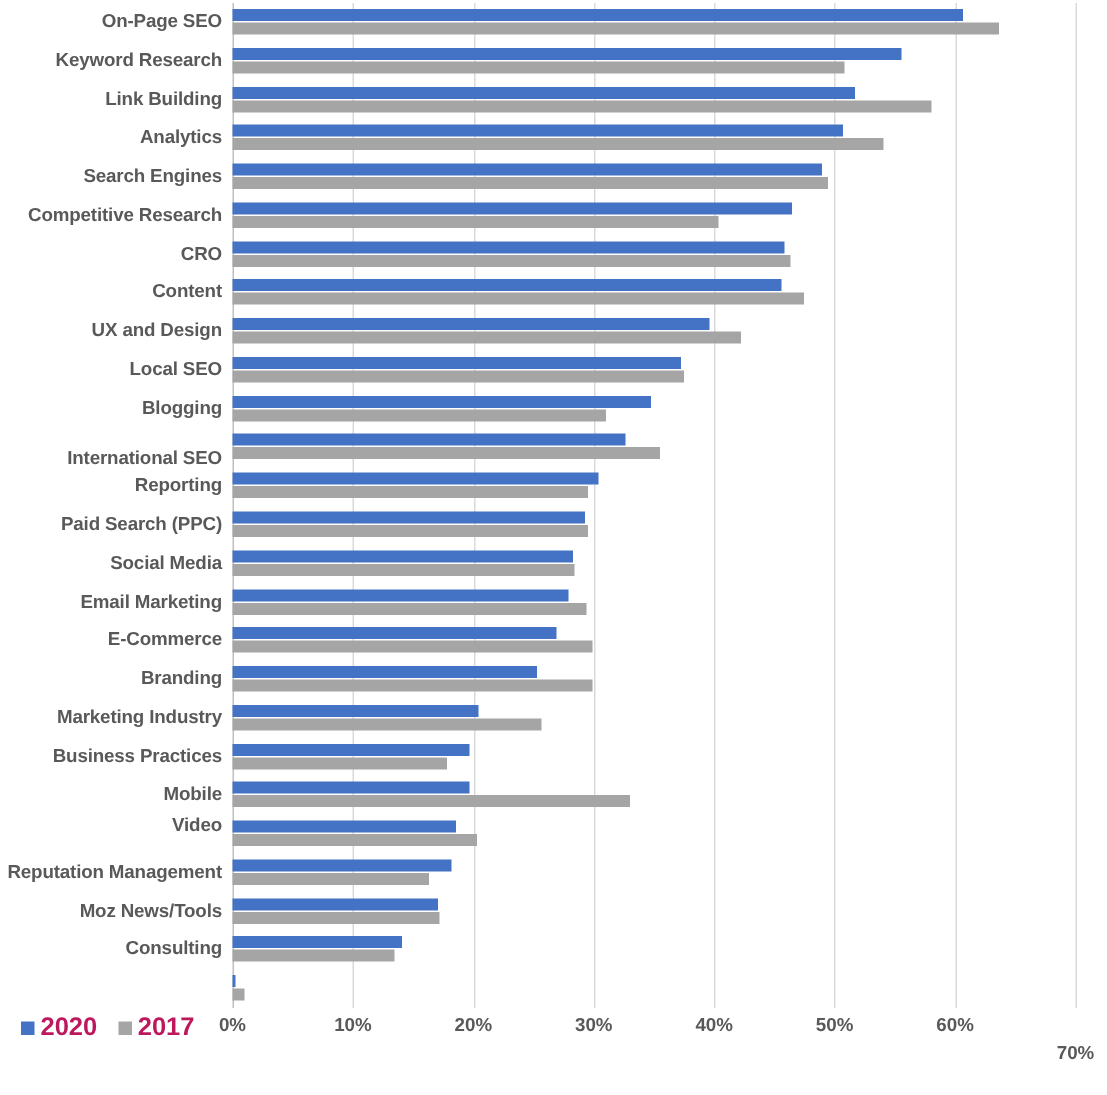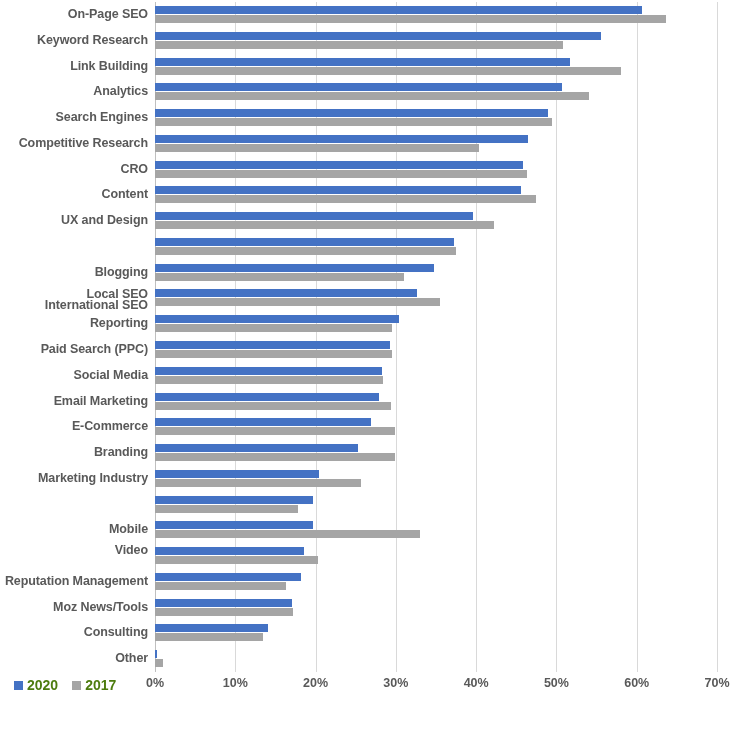--- a/index.html
+++ b/index.html
@@ -130,57 +130,57 @@
     display: flex;
     align-items: center;
     gap: 4px;
   }
   .legend-swatch {
     width: 9px;
     height: 9px;
     display: inline-block;
   }
   .legend-label {
-    font-size: 14px;
+    font-size: 17px;
     font-weight: bold;
-    color: #4d7c0f;
+    color: #be185d;
     white-space: nowrap;
   }
 </style>
 </head>
 <body>
 
 <div id="chart-root">
 
   <div class="cat-labels">
       <div class="cat-label" style="top: 0px; height: 25.7692px; line-height: 25.7692px;">On-Page SEO</div>
       <div class="cat-label" style="top: 25.7692px; height: 25.7692px; line-height: 25.7692px;">Keyword Research</div>
       <div class="cat-label" style="top: 51.5385px; height: 25.7692px; line-height: 25.7692px; padding-left: 14px;">Link Building</div>
       <div class="cat-label" style="top: 77.3077px; height: 25.7692px; line-height: 25.7692px;">Analytics</div>
       <div class="cat-label" style="top: 103.077px; height: 25.7692px; line-height: 25.7692px;">Search Engines</div>
       <div class="cat-label" style="top: 128.846px; height: 25.7692px; line-height: 25.7692px;">Competitive Research</div>
       <div class="cat-label" style="top: 154.615px; height: 25.7692px; line-height: 25.7692px;">CRO</div>
       <div class="cat-label" style="top: 180.385px; height: 25.7692px; line-height: 25.7692px;">Content</div>
       <div class="cat-label" style="top: 206.154px; height: 25.7692px; line-height: 25.7692px; margin-left: 28px;">UX and Design</div>
-      <div class="cat-label" style="top: 231.923px; height: 25.7692px; line-height: 25.7692px; margin-top: 48px;">Local SEO</div>
+      <div class="cat-label" style="top: 231.923px; height: 25.7692px; line-height: 25.7692px;">Local SEO</div>
       <div class="cat-label" style="top: 257.692px; height: 25.7692px; line-height: 25.7692px;">Blogging</div>
       <div class="cat-label" style="top: 291px; height: 25.7692px; line-height: 25.7692px;">International SEO</div>
       <div class="cat-label" style="top: 309.231px; height: 25.7692px; line-height: 25.7692px;">Reporting</div>
       <div class="cat-label" style="top: 335px; height: 25.7692px; line-height: 25.7692px;">Paid Search (PPC)</div>
       <div class="cat-label" style="top: 360.769px; height: 25.7692px; line-height: 25.7692px;">Social Media</div>
       <div class="cat-label" style="top: 386.538px; height: 25.7692px; line-height: 25.7692px;">Email Marketing</div>
       <div class="cat-label" style="top: 412.308px; height: 25.7692px; line-height: 25.7692px;">E-Commerce</div>
       <div class="cat-label" style="top: 438.077px; height: 25.7692px; line-height: 25.7692px; margin-left: 16px;">Branding</div>
       <div class="cat-label" style="top: 463.846px; height: 25.7692px; line-height: 25.7692px;">Marketing Industry</div>
+      <div class="cat-label" style="top: 489.615px; height: 25.7692px; line-height: 25.7692px;">Business Practices</div>
       <div class="cat-label" style="top: 515.385px; height: 25.7692px; line-height: 25.7692px;">Mobile</div>
       <div class="cat-label" style="top: 536px; height: 25.7692px; line-height: 25.7692px;">Video</div>
       <div class="cat-label" style="top: 566.923px; height: 25.7692px; line-height: 25.7692px;">Reputation Management</div>
       <div class="cat-label" style="top: 592.692px; height: 25.7692px; line-height: 25.7692px;">Moz News/Tools</div>
       <div class="cat-label" style="top: 618.462px; height: 25.7692px; line-height: 25.7692px;">Consulting</div>
-      <div class="cat-label" style="top: 644.231px; height: 25.7692px; line-height: 25.7692px;">Other</div>
     </div>
 
   <div class="plot">
     <div class="gridlines">
         <div class="axis-line" style="left: 0px;"></div>
         <div class="gridline" style="left: 80.2857px;"></div>
         <div class="gridline" style="left: 160.571px;"></div>
         <div class="gridline" style="left: 240.857px;"></div>
         <div class="gridline" style="left: 321.143px;"></div>
         <div class="gridline" style="left: 401.429px;"></div>
@@ -296,21 +296,21 @@
   </div>
 
   <div class="x-ticks">
       <div class="x-tick" style="left: 0px;">0%</div>
       <div class="x-tick" style="left: 80.2857px;">10%</div>
       <div class="x-tick" style="left: 160.571px;">20%</div>
       <div class="x-tick" style="left: 240.857px; text-align: right;">30%</div>
       <div class="x-tick" style="left: 321.143px;">40%</div>
       <div class="x-tick" style="left: 401.429px;">50%</div>
       <div class="x-tick" style="left: 481.714px;">60%</div>
-      <div class="x-tick" style="left: 562px;">70%</div>
+      <div class="x-tick" style="left: 562px; margin-top: 19px;">70%</div>
     </div>
 
   <div class="legend">
       <div class="legend-item">
         <span class="legend-swatch" style="background: rgb(68, 114, 196);"></span>
         <span class="legend-label">2020</span>
       </div>
       <div class="legend-item">
         <span class="legend-swatch" style="background: rgb(165, 165, 165);"></span>
         <span class="legend-label">2017</span>

